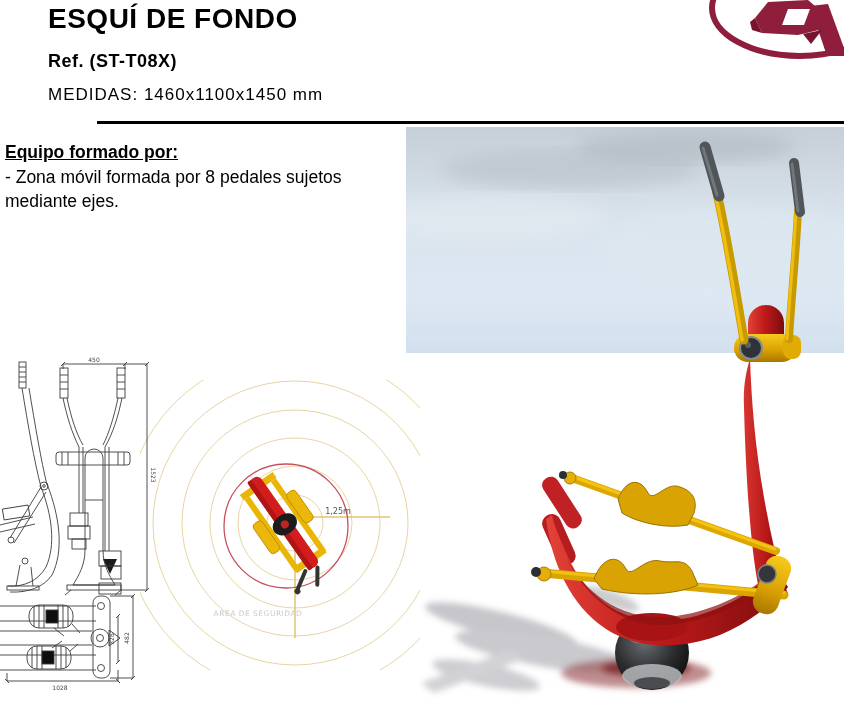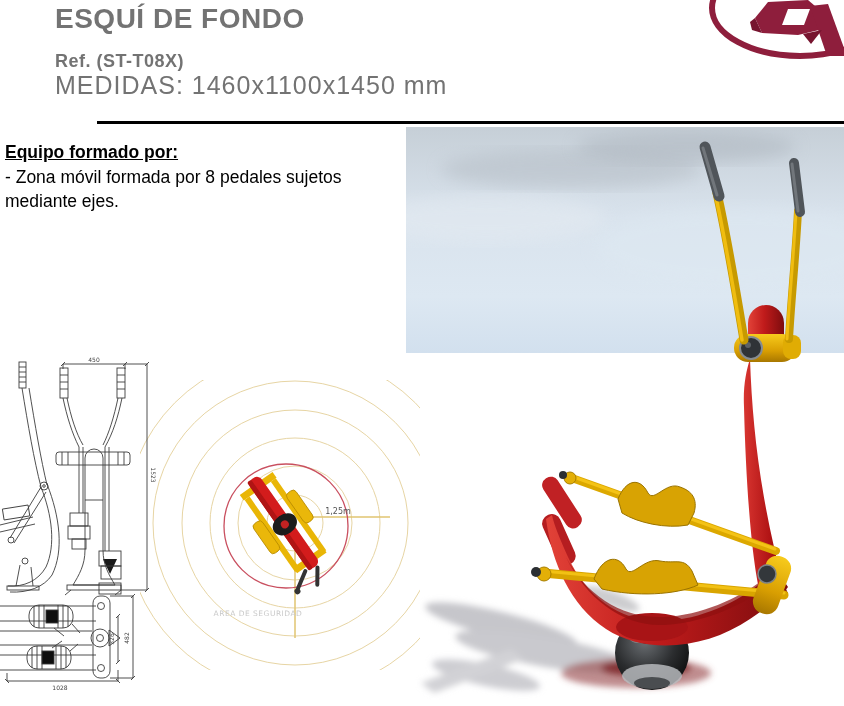--- a/index.html
+++ b/index.html
@@ -1,22 +1,22 @@
 <!DOCTYPE html>
 <html><head>
 <meta charset="utf-8">
 <style>
   html,body{margin:0;padding:0;background:#fff;}
   .page{position:relative;width:844px;height:706px;background:#ffffff;overflow:hidden;
         font-family:"Liberation Sans",sans-serif;color:#000;}
   
-  .hdr{position:absolute;left:55px;top:2px;color:#737373;line-height:1.08;}
+  .hdr{position:absolute;left:48px;top:2px;color:#000000;line-height:1.08;}
   .hdr .t1{font-size:28px;font-weight:bold;letter-spacing:.5px;margin:2px 0 0;}
   .hdr .t2{font-size:18px;font-weight:bold;letter-spacing:.5px;margin:18px 0 0;}
-  .hdr .t3{font-size:25px;font-weight:normal;letter-spacing:1px;margin:0 0 0;}
+  .hdr .t3{font-size:17px;font-weight:normal;letter-spacing:1px;margin:14px 0 0;}
   .logo{position:absolute;left:700px;top:0;width:144px;height:64px;}
   .divider{position:absolute;left:97px;right:0;top:121px;height:3px;background:#000;}
   
   .desc{position:absolute;left:5px;top:140px;width:388px;font-size:17.5px;line-height:24px;}
   .desc h4{margin:0 0 1px 0;font-size:17.5px;font-weight:bold;text-decoration:underline;}
   .desc p{margin:0;}
   
   .fig{position:absolute;}
   svg text{font-family:"DejaVu Sans",sans-serif;}
 </style>

